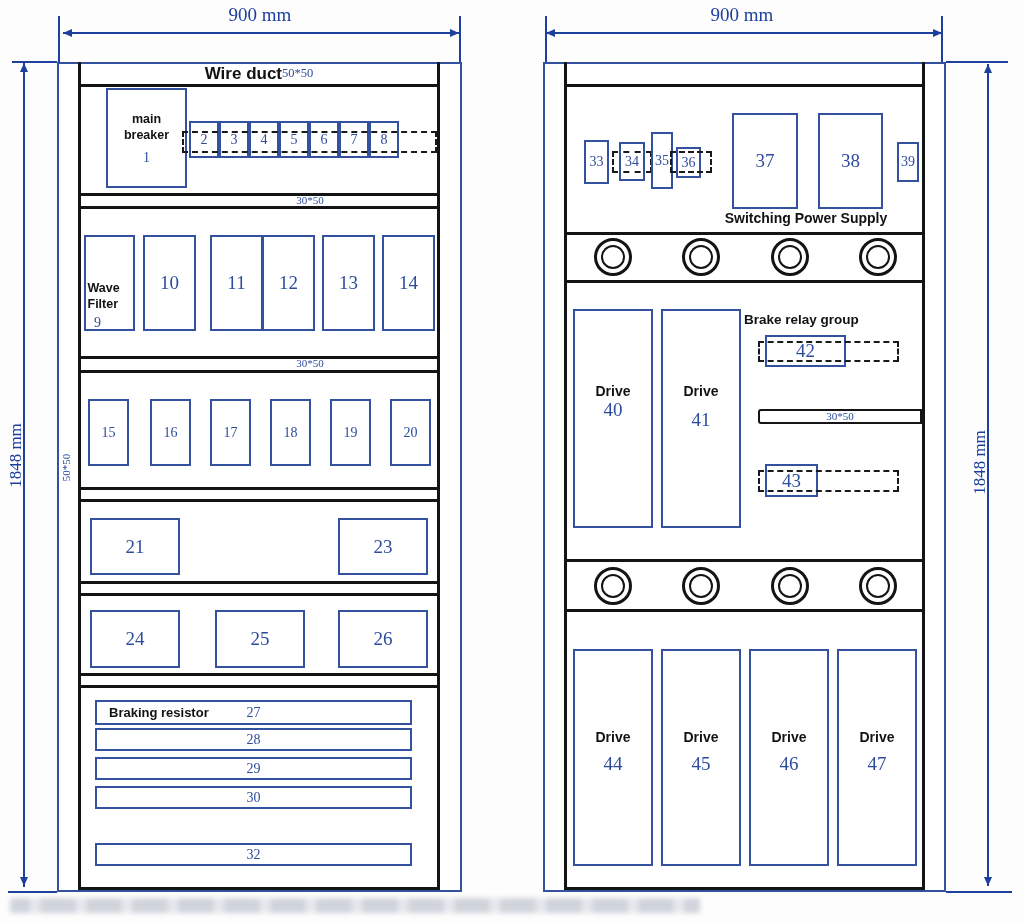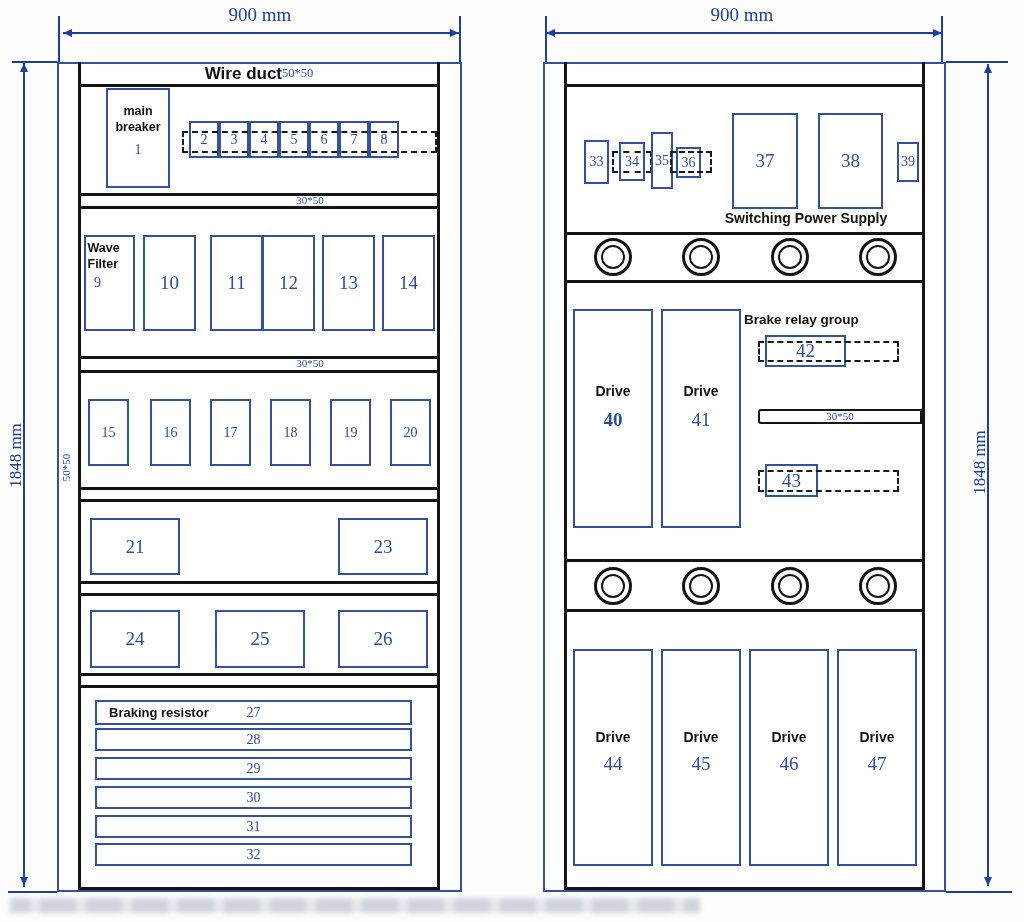--- a/index.html
+++ b/index.html
@@ -61,39 +61,39 @@
   <div class="outer" style="left:57px;top:62px;width:405px;height:830px;"></div>
   <div class="panel" style="left:78px;top:62px;width:362px;height:828px;"></div>
   <div class="ducttxt rot" style="left:43px;top:461px;width:48px;height:13px;">50*50</div>
 
   <div class="abs" style="left:81px;top:64px;width:356px;height:19px;display:flex;align-items:center;justify-content:center;">
     <span class="lbl" style="font-size:17px;">Wire duct</span>
       <span class="num" style="font-size:12.5px;">50*50</span>
   </div>
   <div class="bline" style="left:81px;top:84px;width:356px;height:3px;"></div>
 
-  <div class="bx col" style="left:106px;top:88px;width:64px;height:100px;padding-top:13px;">
+  <div class="bx col" style="left:106px;top:88px;width:81px;height:100px;padding-top:21px;">
     <span class="lbl" style="font-size:12.5px;line-height:1.3;text-align:center;width:56px;">main breaker</span>
     <span class="num" style="margin-top:6px;">1</span>
   </div>
   <div class="bx num" style="left:189px;top:121px;width:30px;height:37px;">2</div>
   <div class="bx num" style="left:219px;top:121px;width:30px;height:37px;">3</div>
   <div class="bx num" style="left:249px;top:121px;width:30px;height:37px;">4</div>
   <div class="bx num" style="left:279px;top:121px;width:30px;height:37px;">5</div>
   <div class="bx num" style="left:309px;top:121px;width:30px;height:37px;">6</div>
   <div class="bx num" style="left:339px;top:121px;width:30px;height:37px;">7</div>
   <div class="bx num" style="left:369px;top:121px;width:30px;height:37px;">8</div>
   <div class="dash" style="left:182px;top:131px;width:255px;height:22px;"></div>
 
   <div class="bline" style="left:81px;top:193px;width:356px;height:3px;"></div>
   <div class="ducttxt" style="left:280px;top:195px;width:60px;">30*50</div>
   <div class="bline" style="left:81px;top:206px;width:356px;height:3px;"></div>
 
   <div class="bx col" style="left:84px;top:235px;width:51px;height:96px;padding-top:4px;">
-    <span class="lbl" style="font-size:12.5px;line-height:1.25;text-align:left;width:44px;">Wave Filter</span>
+    <span class="lbl" style="font-size:12.5px;line-height:1.25;text-align:left;width:44px;margin-top:40px;">Wave Filter</span>
     <span class="num" style="margin-top:3px;align-self:flex-start;margin-left:8px;">9</span>
   </div>
   <div class="bx numL" style="left:143px;top:235px;width:53px;height:96px;">10</div>
   <div class="bx numL" style="left:202px;top:235px;width:53px;height:96px;margin-left:8px;">11</div>
   <div class="bx numL" style="left:262px;top:235px;width:53px;height:96px;">12</div>
   <div class="bx numL" style="left:322px;top:235px;width:53px;height:96px;">13</div>
   <div class="bx numL" style="left:382px;top:235px;width:53px;height:96px;">14</div>
 
   <div class="bline" style="left:81px;top:356px;width:356px;height:3px;"></div>
   <div class="ducttxt" style="left:280px;top:358px;width:60px;">30*50</div>
@@ -122,21 +122,20 @@
   <div class="bline" style="left:81px;top:673px;width:356px;height:3px;"></div>
   <div class="bline" style="left:81px;top:685px;width:356px;height:3px;"></div>
 
   <div class="rrow" style="left:95px;top:700px;width:317px;height:25px;">
     <span class="lbl" style="position:absolute;left:12px;font-size:13px;">Braking resistor</span>
     <span class="num">27</span>
   </div>
   <div class="rrow num" style="left:95px;top:728px;width:317px;height:23px;">28</div>
   <div class="rrow num" style="left:95px;top:757px;width:317px;height:23px;">29</div>
   <div class="rrow num" style="left:95px;top:786px;width:317px;height:23px;">30</div>
-  <div class="rrow num" style="left:95px;top:815px;width:317px;height:23px;">31</div>
   <div class="rrow num" style="left:95px;top:843px;width:317px;height:23px;">32</div>
 
   <div class="dimtxt" style="left:672px;top:4px;width:140px;">900 mm</div>
   <div class="line" style="left:546px;top:32px;width:396px;height:2px;"></div>
   <span class="ar ar-l" style="left:546px;top:29px;"></span>
   <span class="ar ar-r" style="left:933px;top:29px;"></span>
   <div class="line" style="left:545px;top:16px;width:2px;height:46px;"></div>
   <div class="line" style="left:941px;top:16px;width:2px;height:46px;"></div>
 
   <div class="line" style="left:987px;top:64px;width:2px;height:822px;"></div>
@@ -171,21 +170,21 @@
   <div class="fan" style="left:771px;top:238px;">
       <i></i>
     </div>
   <div class="fan" style="left:859px;top:238px;">
       <i></i>
     </div>
   <div class="bline" style="left:567px;top:280px;width:355px;height:3px;"></div>
 
   <div class="bx col" style="left:573px;top:309px;width:80px;height:219px;padding-top:72px;">
     <span class="lbl" style="font-size:14px;">Drive</span>
-    <span class="numL" style="margin-top:10px;font-weight:bold;">40</span>
+    <span class="numL" style="">40</span>
   </div>
   <div class="bx col" style="left:661px;top:309px;width:80px;height:219px;padding-top:72px;">
     <span class="lbl" style="font-size:14px;">Drive</span>
     <span class="numL" style="margin-top:10px;">41</span>
   </div>
   <div class="lbl abs" style="left:744px;top:312px;width:145px;font-size:13.5px;">Brake relay group</div>
   <div class="bx numL" style="left:765px;top:335px;width:81px;height:32px;">42</div>
   <div class="dash" style="left:758px;top:341px;width:141px;height:21px;"></div>
   <div class="abs" style="left:758px;top:409px;width:164px;height:15px;border:2.5px solid var(--blk);box-sizing:border-box;background:#fff;display:flex;align-items:center;justify-content:center;border-radius:3px 0 0 3px;">
     <span class="ducttxt" style="position:static;">30*50</span>

